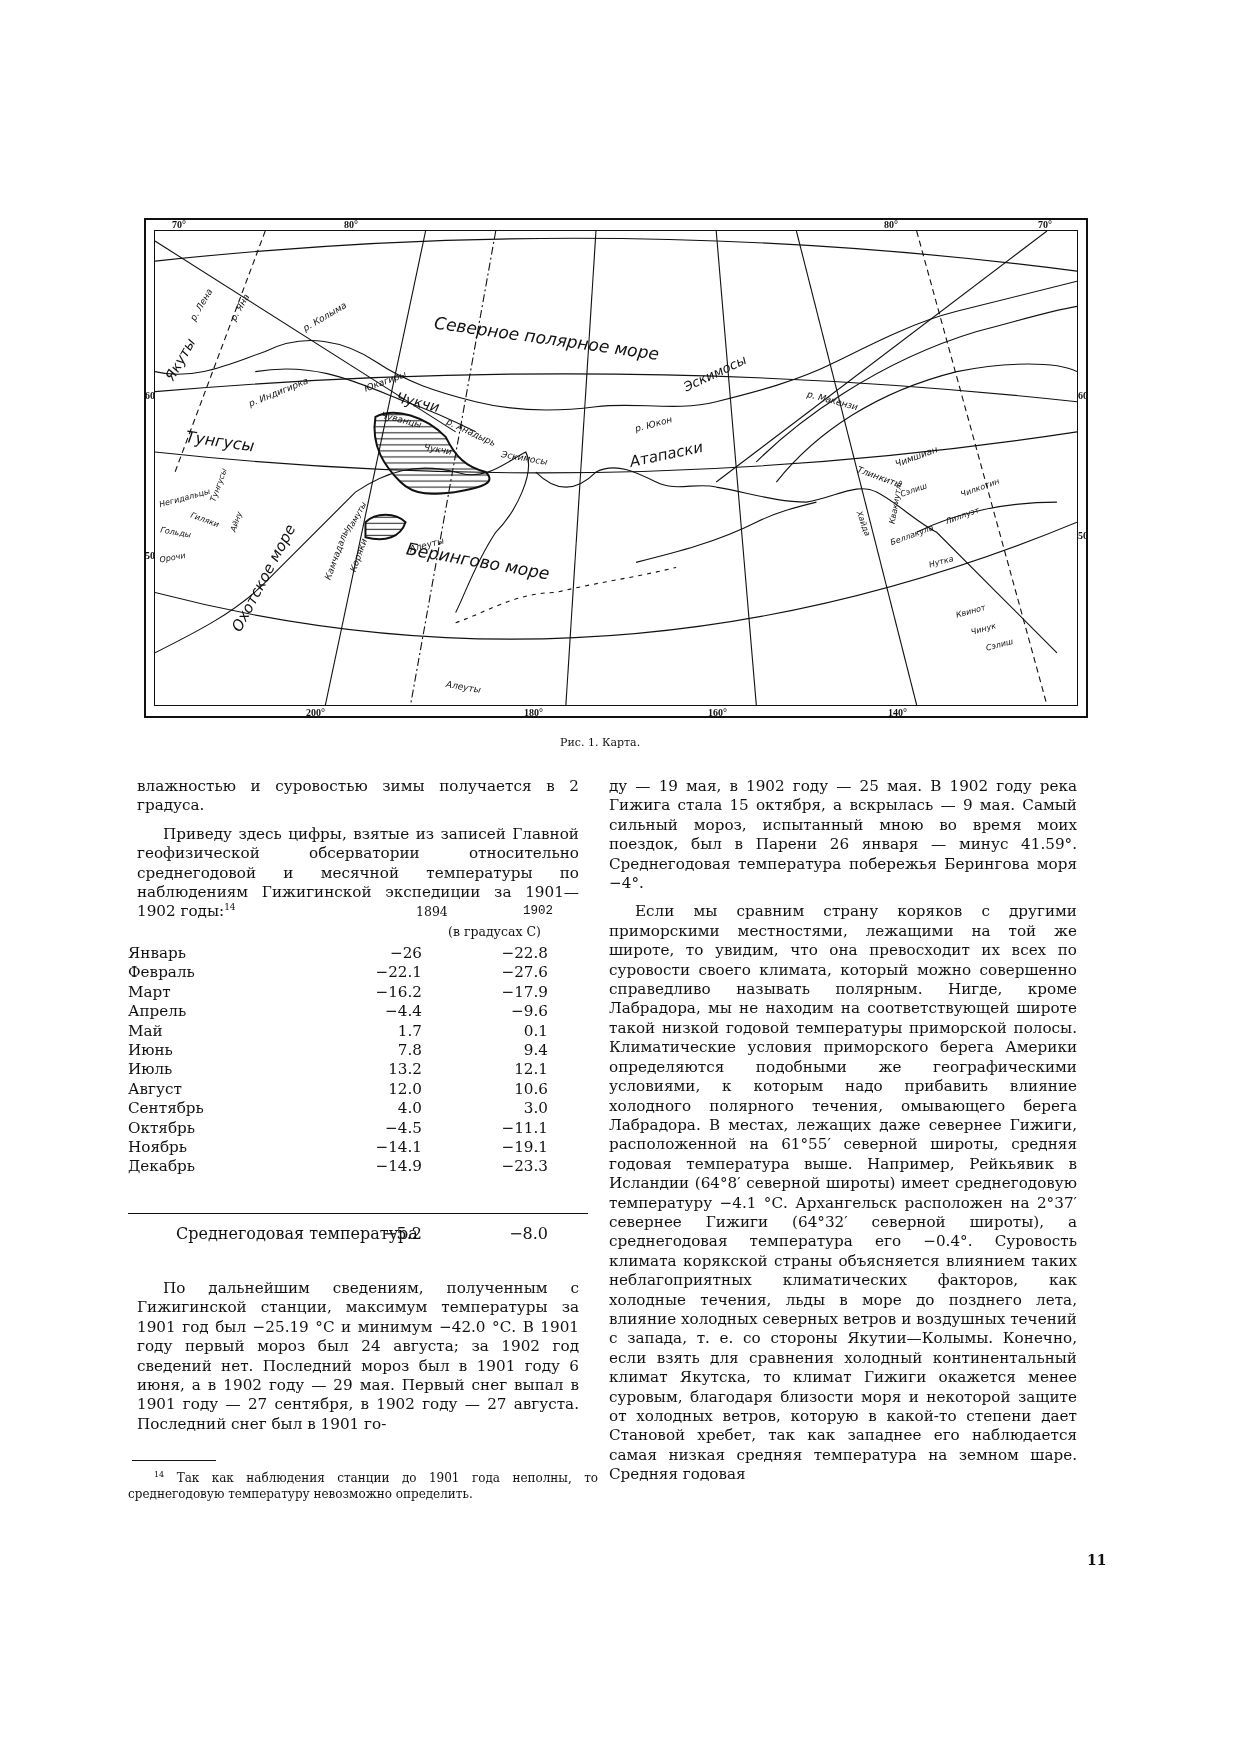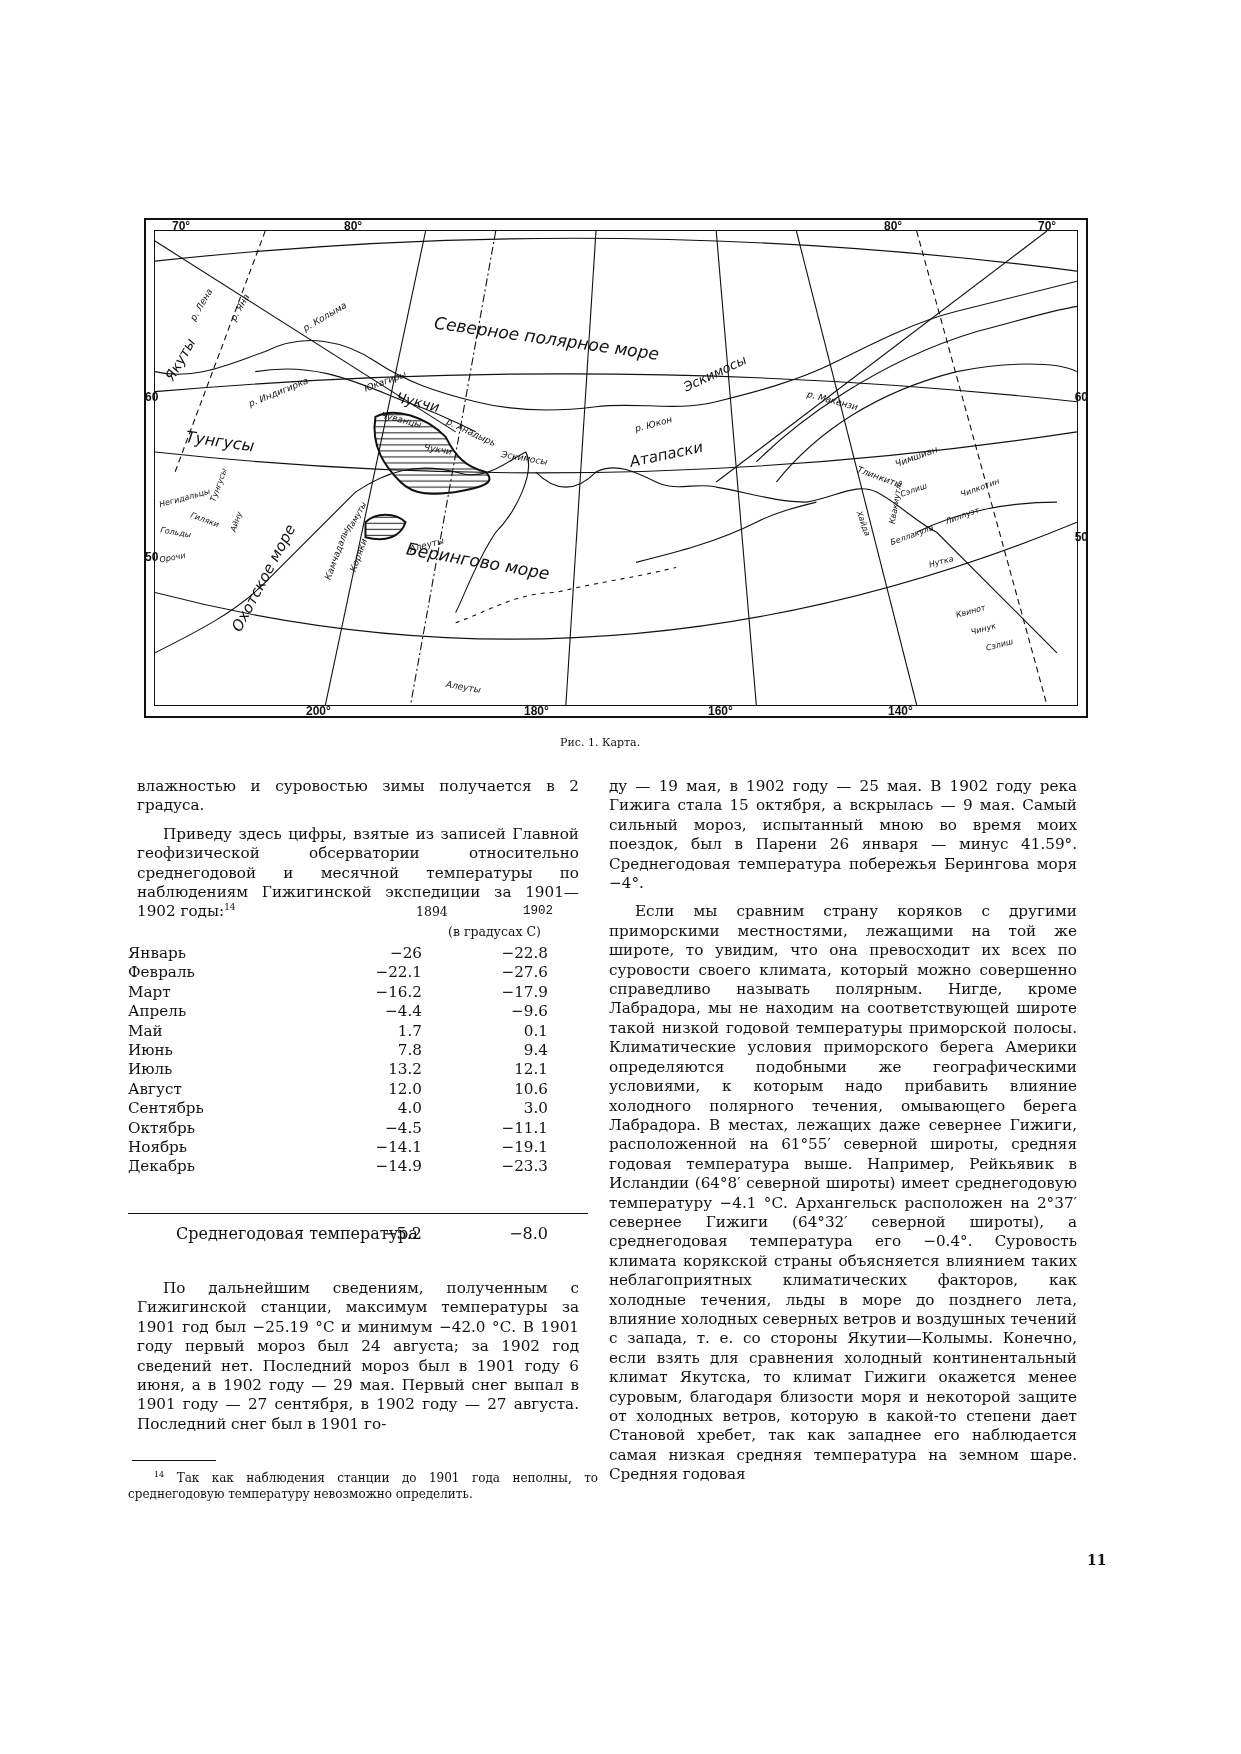--- a/index.html
+++ b/index.html
@@ -2,21 +2,21 @@
 <html><head>
 <meta charset="utf-8">
 <style>
   html, body { margin: 0; padding: 0; background: #ffffff; }
   body { width: 1241px; height: 1754px; position: relative; overflow: hidden;
          font-family: "DejaVu Serif", "Liberation Serif", serif; color: #111; }
   .map-frame { position: absolute; left: 144px; top: 218px; width: 940px; height: 496px;
                border: 2px solid #111; }
   .map-inner { position: absolute; left: 8px; top: 10px; right: 8px; bottom: 10px; border: 1.5px solid #111; }
   .map-svg { position: absolute; left: 0; top: 0; width: 100%; height: 100%; }
-  .tick { position: absolute; font-family: Liberation Sans, sans-serif; font-size: 12px; font-weight: bold; }
+  .tick { position: absolute; font-family: Liberation Serif, serif; font-size: 10px; font-weight: bold; }
   .maplabel { font-family: "DejaVu Sans", sans-serif; font-style: italic; fill: #111; }
   .caption { position: absolute; left: 560px; top: 736px; font-size: 11px; font-weight: normal; }
   .col { position: absolute; font-size: 15.2px; line-height: 19.4px; text-align: justify; }
   .col p { margin: 9px; }
   .indent { text-indent: 26px; }
   .left { left: 128px; top: 768px; width: 460px; }
   .right { left: 600px; top: 768px; width: 486px; }
   .table { position: absolute; left: 128px; top: 904px; width: 460px; font-size: 15.2px; }
   .thead { position: relative; height: 40px; font-size: 12.5px; }
   .th1901 { position: absolute; left: 288px; top: 0; }

